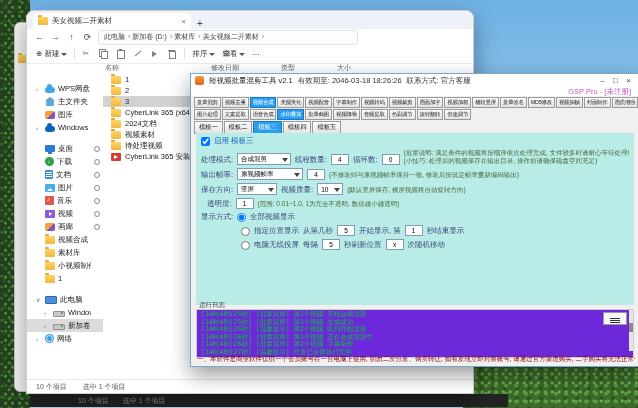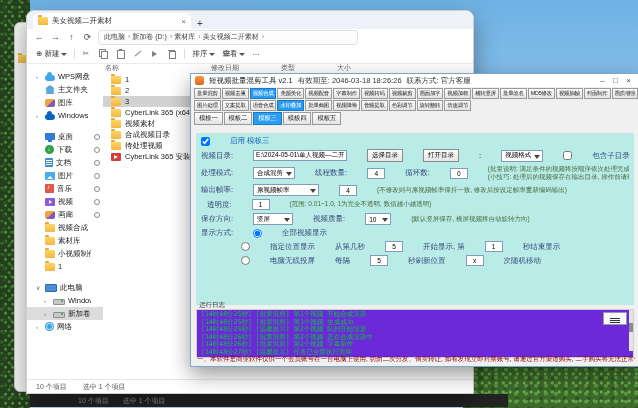--- a/index.html
+++ b/index.html
@@ -80,21 +80,21 @@
   .tbi-share::after{content:"";position:absolute;left:2px;top:2px;border-left:5px solid #555;border-top:3px solid transparent;border-bottom:3px solid transparent}
   .tbi-delete::before{content:"";position:absolute;left:2px;top:2px;width:5px;height:6px;border:1px solid #555}
   .tbi-delete::after{content:"";position:absolute;left:1px;top:1px;width:7px;height:1px;background:#555}
   .tbi-sort::after{content:"↑↓";font-size:7px;position:absolute;left:0;top:0;color:#444;letter-spacing:-1px}
   .tbi-view::before{content:"";position:absolute;left:1px;top:2px;width:7px;height:1px;background:#555;box-shadow:0 2px 0 #555,0 4px 0 #555}
   .files-header{position:absolute;left:78px;right:4px;top:52px;height:11px;display:flex;font-size:7px;color:#666}
   .col-name{width:106px}.col-date{width:70px}.col-type{width:56px}.col-size{width:30px}
   .peek{position:absolute;left:184px;top:63px;font-size:7px;color:#333;display:flex}
   .peek .p-type{margin-left:26px}
   .ebody{position:absolute;left:0;top:52px;bottom:13px;right:0;display:flex;overflow:hidden}
-  .enav{width:76px;padding-top:7px;font-size:7.5px;color:#222;overflow:hidden}
+  .enav{width:76px;padding-top:19px;font-size:7.5px;color:#222;overflow:hidden}
   .nav-item{height:13px;display:flex;align-items:center;gap:3px;padding-left:9px}
   .nav-item.indent{padding-left:17px}
   .nav-item.gap{margin-top:8px}
   .nav-item.selected{background:#dcdcdc}
   .nav-item .chev{width:6px;font-size:6px;color:#666;flex:none}
   .nav-item .lbl{white-space:nowrap;overflow:hidden;max-width:44px}
   .pin{margin-left:auto;margin-right:3px;width:4px;height:4px;border:1px solid #8a8a8a;border-radius:50%;visibility:hidden;flex:none}
   .pin.on{visibility:visible}
   .efiles{flex:1;position:relative;padding-top:11px;font-size:7.5px;color:#222}
   .file-row{height:11px;display:flex;align-items:center;gap:4px;padding-left:8px;width:110px}
@@ -111,21 +111,21 @@
   .t-exp,.t-contact{white-space:nowrap;color:#333}
   .winctl{margin-left:auto;display:flex}
   .winctl span{width:13px;text-align:center;font-size:8px;color:#444}
   .license{height:9px;display:flex;justify-content:flex-end;padding-right:8px;color:#c457c4;font-size:7.5px;background:#fff}
   .tabrow{display:flex;align-items:center;padding:1px 3px 0 3px;overflow:hidden;background:#f0f0f0}
   .atab{flex:none;font-size:5.5px;letter-spacing:-.3px;padding:1px 2px;border:1px solid #9a9a9a;
     background:linear-gradient(#fdfdfd,#e4e4e4);color:#222;margin-right:1px;white-space:nowrap}
   .atab.active{background:#2b9df0;border-color:#1976c8;color:#fff}
   .tabrow3 .atab{font-size:6.5px;padding:1px 4px}
   .panel{position:absolute;left:5px;right:5px;top:59px;height:166px;background:#b9ece7;padding:3px 5px;overflow:hidden}
-  .frow{display:flex;align-items:center;gap:20px;margin-bottom:3px;white-space:nowrap}
+  .frow{display:flex;align-items:flex-end;gap:4px;margin-bottom:3px;white-space:nowrap}
   .flabel{color:#3b4a7a;flex:none}
   .hint{color:#4a6b3f;font-size:6.5px;overflow:hidden}
   .hint2{display:flex;flex-direction:column;line-height:8px}
   .tin{background:#fff;border:1px solid #7f9db9;height:11px;font-size:6.5px;padding:0 2px;font-family:inherit;box-sizing:border-box}
   .tin.num{width:18px;text-align:center}
   .btn{background:linear-gradient(#fcfcfc,#e6e6e6);border:1px solid #8a8a8a;height:13px;font-size:6.5px;padding:0 4px;font-family:inherit}
   .sel{background:#fff;border:1px solid #7f9db9;height:12px;display:inline-flex;align-items:center;font-size:6.5px;padding:0 11px 0 3px;position:relative;box-sizing:border-box}
   .sel::after{content:"";position:absolute;right:2px;top:4px;border-left:3px solid transparent;border-right:3px solid transparent;border-top:4px solid #444}
   .cb,.rd{width:9px;height:9px;margin:0;flex:none}
   .enable-lbl{color:#1560c0}
@@ -373,30 +373,30 @@
           <div class="file-row selected">
             <span class="ic ic-folder"></span>
             <span class="fname">3</span>
           </div>
 
           <div class="file-row">
             <span class="ic ic-folder"></span>
             <span class="fname">CyberLink 365 (x64) 电脑无线投屏 www</span>
           </div>
 
+          <div class="file-row">
+            <span class="ic ic-folder"></span>
+            <span class="fname">2024文档</span>
+          </div>
 
           <div class="file-row">
             <span class="ic ic-folder"></span>
             <span class="fname">视频素材</span>
           </div>
 
-          <div class="file-row">
-            <span class="ic ic-folder"></span>
-            <span class="fname">合成视频目录</span>
-          </div>
 
           <div class="file-row">
             <span class="ic ic-folder"></span>
             <span class="fname">待处理视频</span>
           </div>
 
 
           <div class="file-row">
             <span class="ic ic-vidfile"></span>
             <span class="fname">CyberLink 365 安装包 www.mp4</span>
@@ -414,20 +414,21 @@
       <span class="appicon"></span>
       <span class="t-title">短视频批量混剪工具 v2.1</span>
       <span class="t-exp">有效期至: 2046-03-18 18:26:26</span>
       <span class="t-contact">联系方式: 官方客服</span>
       <span class="winctl">
         <span>–</span>
         <span>□</span>
         <span>×</span>
       </span>
     </div>
+    <div class="license">GSP Pro - [未注册]</div>
 
     <div class="tabrow">
 
     <span class="atab">批量混剪</span>
         <span class="atab">视频去重</span>
         <span class="atab active">视频合成</span>
         <span class="atab">美颜美化</span>
         <span class="atab">视频配音</span>
         <span class="atab">字幕制作</span>
         <span class="atab">视频转码</span>
@@ -462,59 +463,48 @@
         <span class="atab">模板四</span>
         <span class="atab">模板五</span>
       </div>
 
     <div class="panel">
       <div class="frow">
         <input type="checkbox" class="cb" checked="" style="">
         <span class="enable-lbl">启用 模板三</span>
       </div>
       <div class="frow">
-        <span class="flabel">视频目录:</span>
-        <input class="tin" style="width: 128px;" value="E:\2024-05-01\单人视频—二开SP3">
-        <button class="btn">选择目录</button>
-        <button class="btn">打开目录</button>
-        <span>:</span>
-        <span class="sel">视频格式</span>
-        <input type="checkbox" class="cb" style="">
-        <span class="flabel">包含子目录</span>
-        <span class="hint">支持格式: jpg|jpeg.bmp.png.gif.mp4.mov</span>
-      </div>
-      <div class="frow">
         <span class="flabel">处理模式:</span>
         <span class="sel" style="width:56px">合成混剪</span>
         <span class="flabel">线程数量:</span>
         <input class="tin num" value="4" style="">
         <span class="flabel">循环数:</span>
         <input class="tin num" value="0" style="">
         <span class="hint hint2">
           <span>(批量说明: 满足条件的视频将按顺序依次处理完成, 文件较多时请耐心等待处理结束)</span>
           <span>(小技巧: 处理后的视频保存在输出目录, 操作前请确保磁盘空间充足)</span>
         </span>
       </div>
       <div class="frow">
         <span class="flabel">输出帧率:</span>
         <span class="sel" style="width:66px">原视频帧率</span>
         <input class="tin num" value="4" style="">
         <span class="hint">(不修改则与原视频帧率保持一致, 修改后按设定帧率重新编码输出)</span>
       </div>
       <div class="frow">
-        <span class="flabel" style="padding-left:6px">透明度:</span>
-        <input class="tin num" value="1" style="">
-        <span class="hint">(范围: 0.01~1.0, 1为完全不透明, 数值越小越透明)</span>
-      </div>
-      <div class="frow">
         <span class="flabel">保存方向:</span>
         <span class="sel" style="width:40px">竖屏</span>
         <span class="flabel">视频质量:</span>
         <span class="sel" style="width:26px">10</span>
         <span class="hint">(默认竖屏保存, 横屏视频将自动旋转方向)</span>
+      </div>
+      <div class="frow">
+        <span class="flabel" style="padding-left:6px">透明度:</span>
+        <input class="tin num" value="1" style="">
+        <span class="hint">(范围: 0.01~1.0, 1为完全不透明, 数值越小越透明)</span>
       </div>
       <div class="frow">
         <span class="flabel">显示方式:</span>
         <input type="radio" name="disp" class="rd" checked="" style="">
         <span class="flabel">全部视频显示</span>
       </div>
       <div class="frow" style="padding-left:40px">
         <input type="radio" name="disp" class="rd" style="">
         <span class="flabel">指定位置显示</span>
         <span class="flabel">从第几秒</span>

